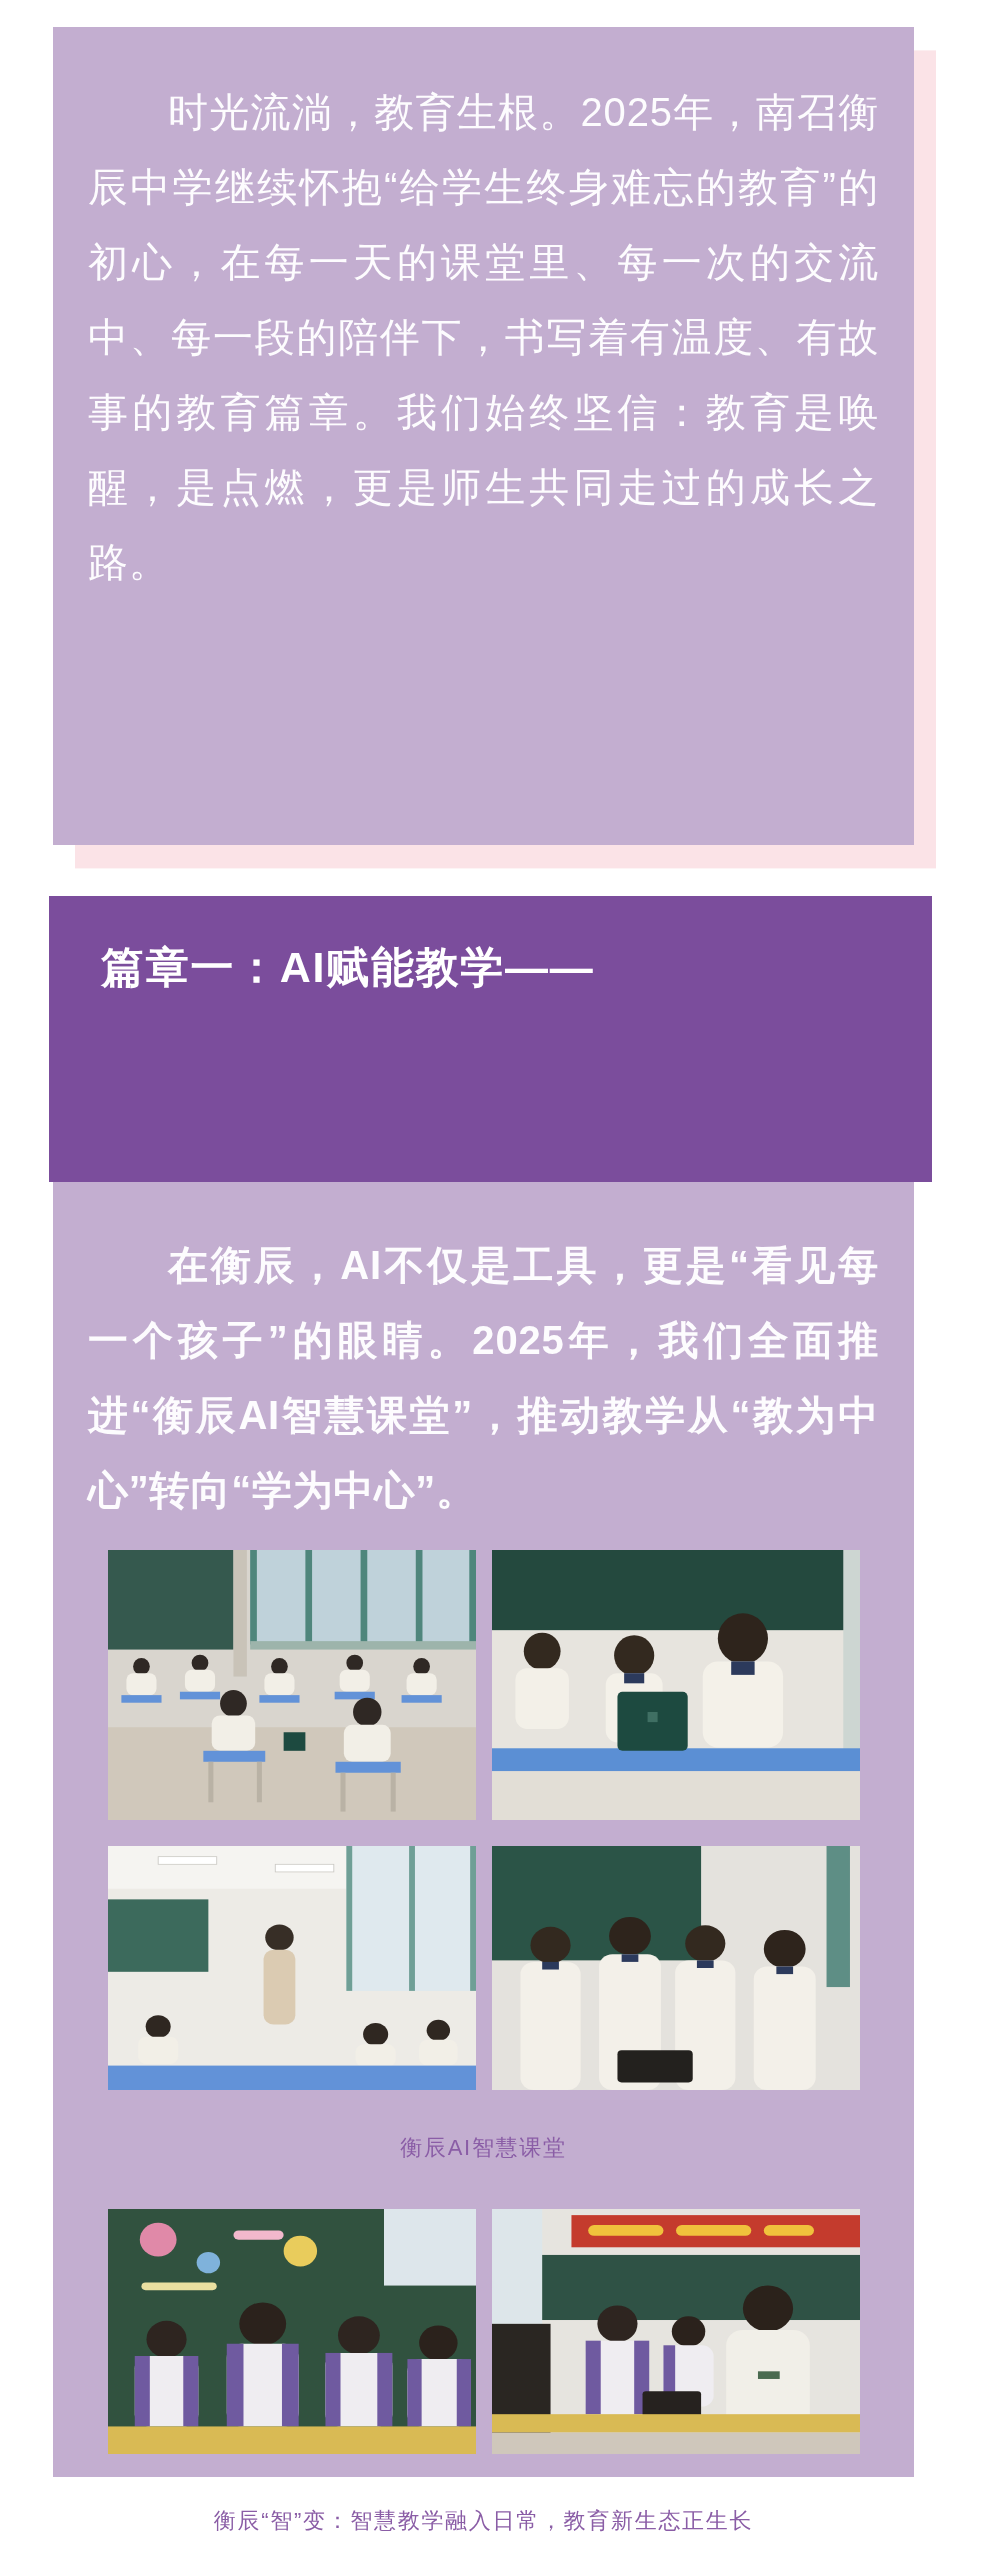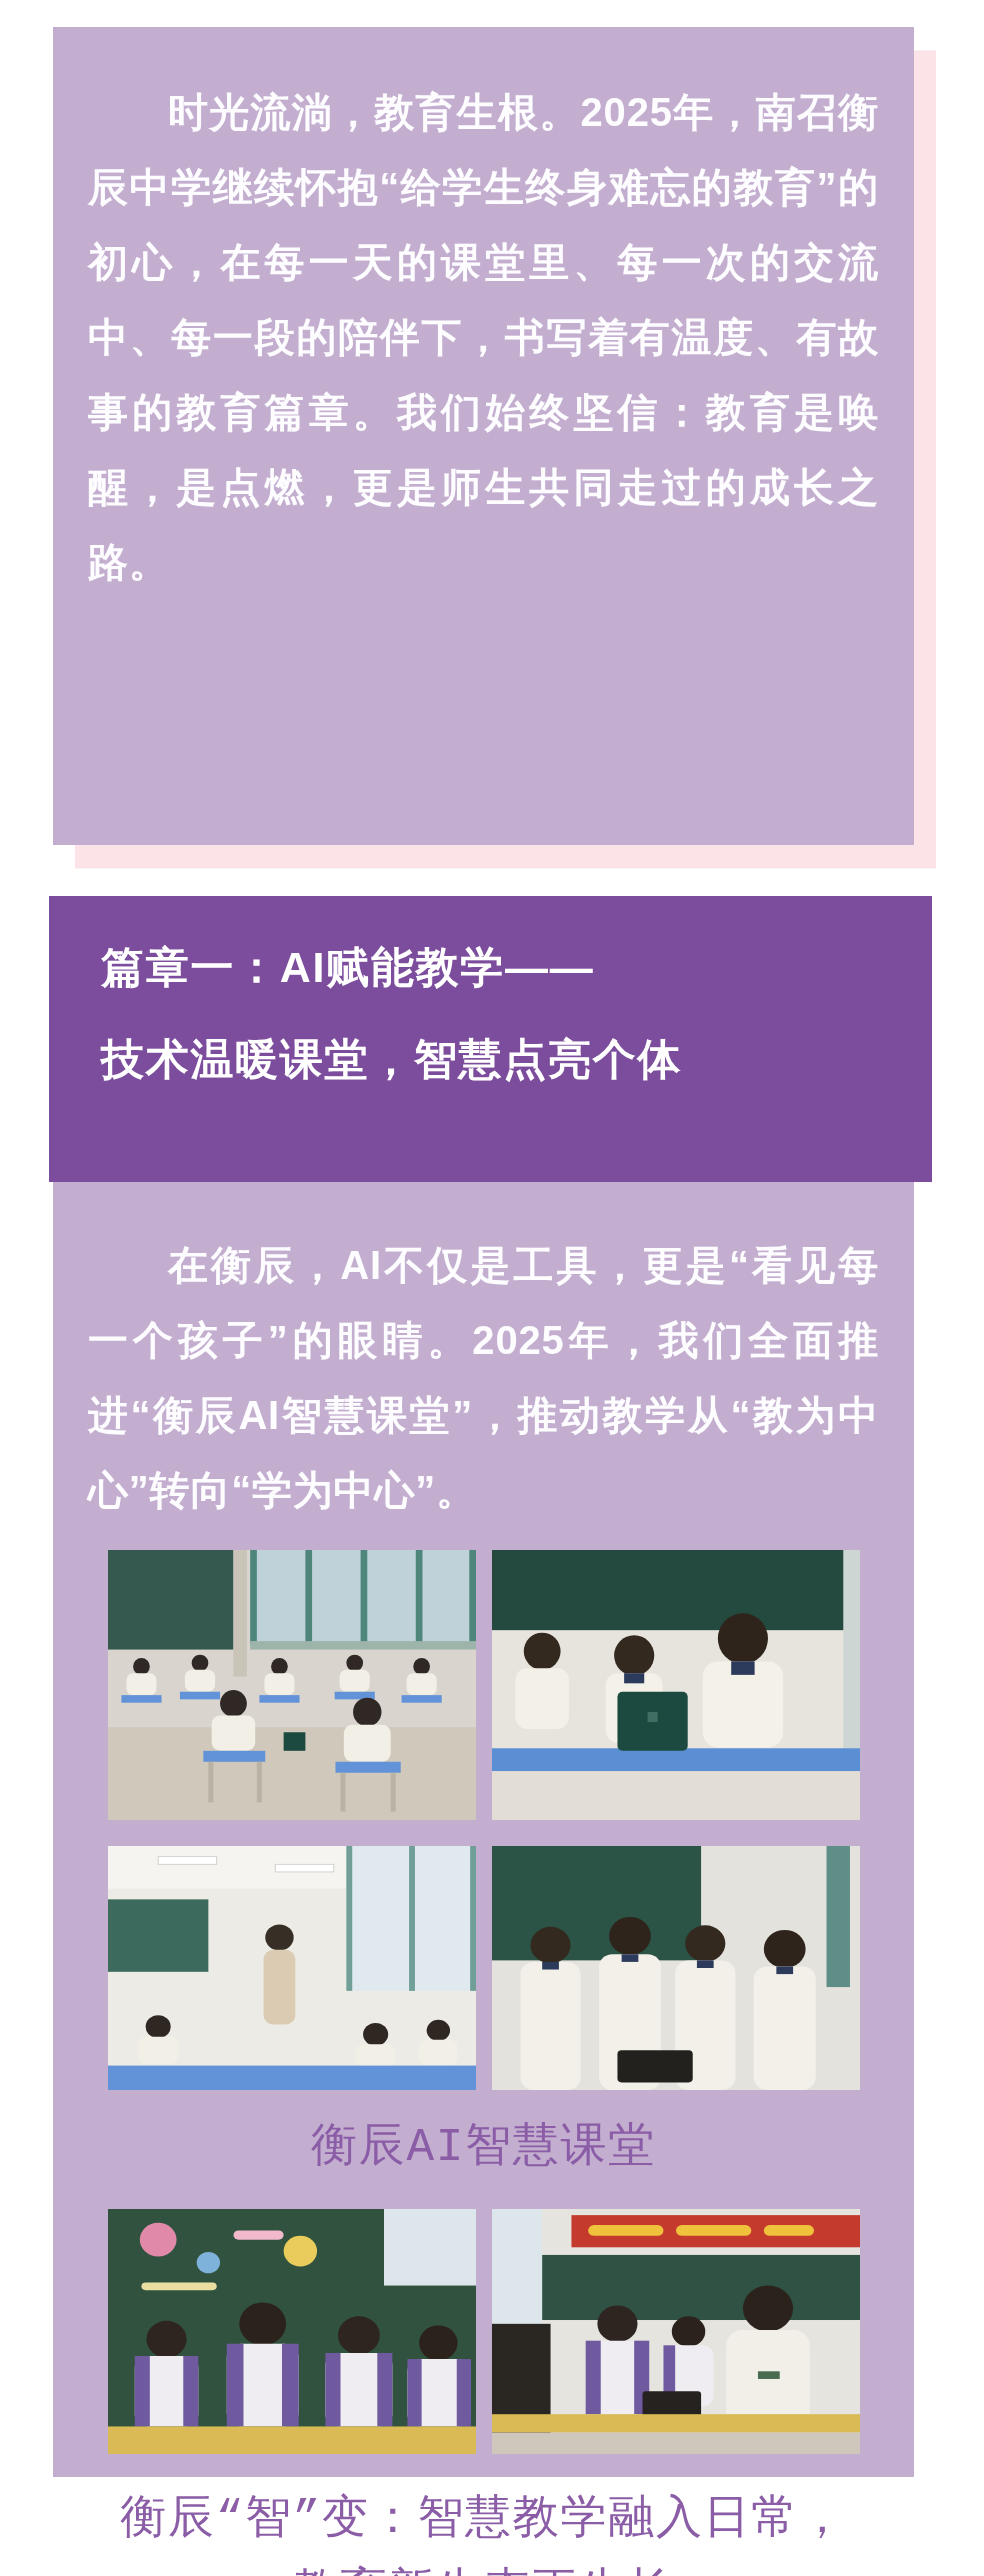--- a/index.html
+++ b/index.html
@@ -18,21 +18,21 @@
     width:861px;
     height:818px;
     background:#c3aed0;
     box-shadow:22px 23.4px 0 #fbe3e7;
     padding:48px 35px 16.7px 35px;
   }
   .intro-card p{
     margin:0;
     color:#fdfcfe;
     font-size:40px;
-    font-weight:700;
+    font-weight:400;
     line-height:75px;
     letter-spacing:0.8px;
     text-align:justify;
     text-indent:2em;
   }
   
   .chapter-header{
     box-sizing:border-box;
     margin:51px 0 0 49px;
     width:883px;
@@ -81,25 +81,24 @@
     flex:1 1 0;
     overflow:hidden;
     background:#dddad4;
   }
   .row1 .photo{height:270px;}
   .row2 .photo{height:244px;}
   .row3 .photo{height:245px;}
   .photo svg{display:block;width:100%;height:100%;}
   .caption{
     color:#8a5da6;
-    font-size:46px;
+    font-size:22px;
     font-weight:400;
     text-align:center;
     letter-spacing:1.7px;
-    font-family:Liberation Mono, monospace;
   }
   .caption.caption1{
     margin-top:33px;
     line-height:50px;
   }
   .caption.caption2{
     margin:30px auto 0 auto;
     max-width:735px;
     line-height:73px;
   }
@@ -108,21 +107,20 @@
 <body>
 
 <div class="page">
 
   <section class="intro-card">
     <p>时光流淌，教育生根。2025年，南召衡辰中学继续怀抱“给学生终身难忘的教育”的初心，在每一天的课堂里、每一次的交流中、每一段的陪伴下，书写着有温度、有故事的教育篇章。我们始终坚信：教育是唤醒，是点燃，更是师生共同走过的成长之路。</p>
   </section>
 
   <header class="chapter-header">
     <div class="chapter-line">篇章一：AI赋能教学——</div>
-    <div class="chapter-line">技术温暖课堂，智慧点亮个体</div>
   </header>
 
   <section class="chapter-body">
 
     <p class="body-par">在衡辰，AI不仅是工具，更是“看见每一个孩子”的眼睛。2025年，我们全面推进“衡辰AI智慧课堂”，推动教学从“教为中心”转向“学为中心”。</p>
 
     <div class="photo-row row1">
       <figure class="photo">
         <svg viewBox="0 0 440 320" preserveAspectRatio="none">
           <rect width="440" height="210" fill="#d9d5ce"></rect>

